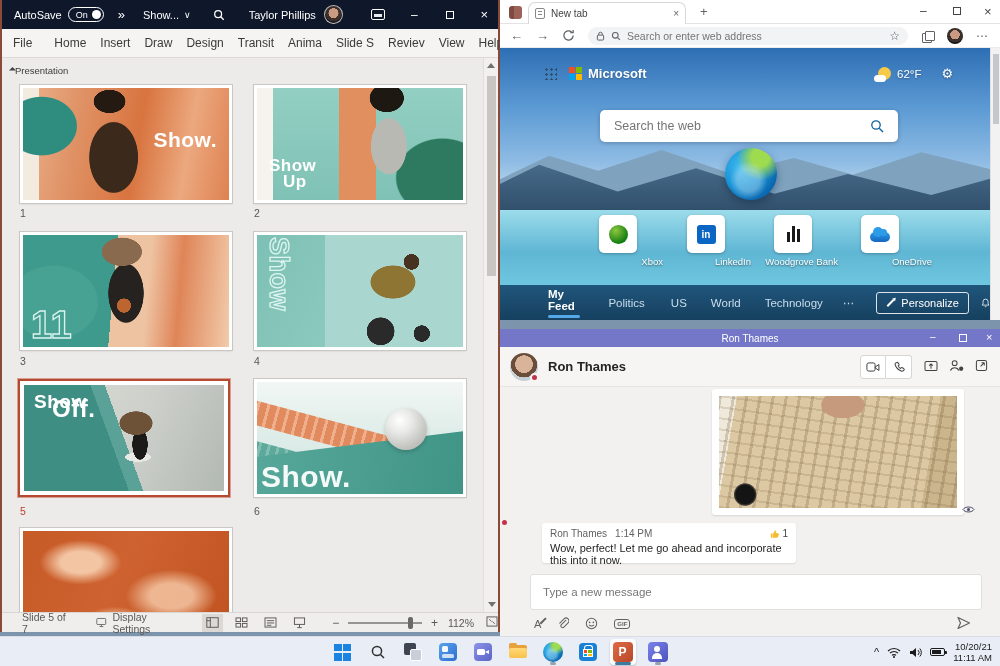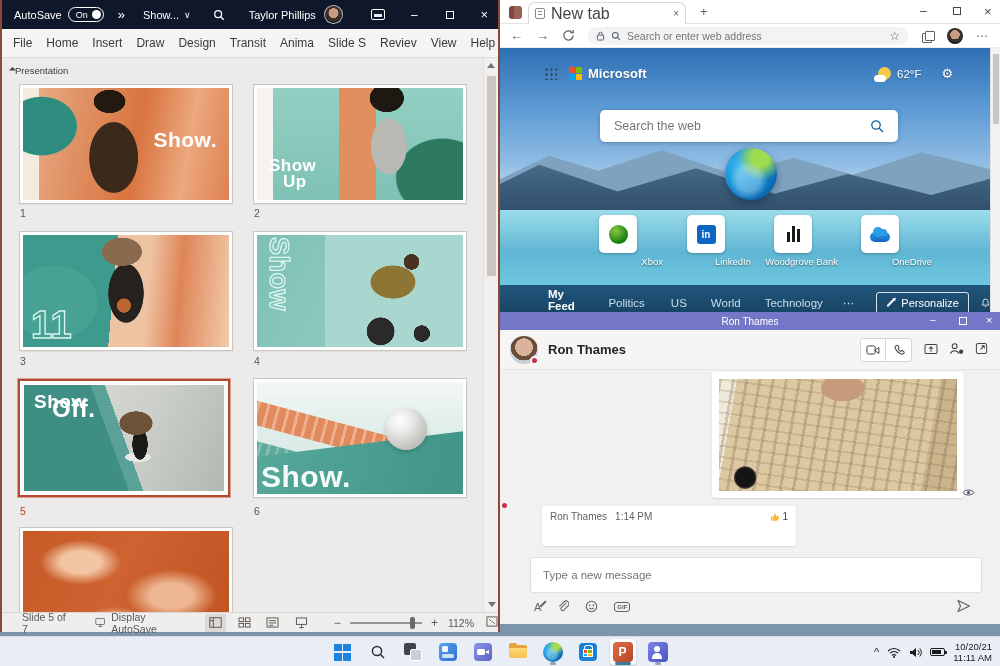--- a/index.html
+++ b/index.html
@@ -122,21 +122,21 @@
 .feedbar { position:absolute; left:0; right:0; bottom:0; height:35px; background:linear-gradient(180deg,#20567C,#16405F); display:flex; align-items:center; color:#C9DDEC; font-size:11.5px; }
 .ftab.active { color:#fff; font-weight:bold; }
 .ftab.active::after { content:""; display:block; height:3px; background:#55A9E8; border-radius:2px; margin-top:3px; }
 .pers-btn { border:1px solid rgba(255,255,255,.85); border-radius:3px; height:22px; display:flex; align-items:center; gap:6px; padding:0 9px; color:#fff; font-size:11px; }
 .pencil { width:9px; height:2px; background:#fff; transform:rotate(-45deg); position:relative; }
 .pencil::after { content:""; position:absolute; right:-3px; top:-1px; border-left:3px solid #fff; border-top:2px solid transparent; border-bottom:2px solid transparent; }
 .edge-scroll { position:absolute; right:0; top:48px; width:10px; height:272px; background:#F2F2F2; border-left:1px solid #E2E2E2; }
 .edge-thumb { position:absolute; left:2px; top:6px; width:6px; height:70px; background:#C4C7CC; }
 
 
-#teams { left:500px; top:312px; width:500px; height:312px; background:#F2F1F0; }
+#teams { left:500px; top:329px; width:500px; height:312px; background:#F2F1F0; }
 .teams-titlebar { left:0; top:0; width:100%; height:18px; background:#7477C8; color:#fff; font-size:10px; }
 .teams-header { left:0; top:18px; width:100%; height:40px; background:#F6F5F4; border-bottom:1px solid #E8E6E4; }
 .ron-avatar { border-radius:50%; background:radial-gradient(circle at 50% 40%, #D9B49A 0 40%, #6B4E3A 41% 60%, #C9CFD6 61%); position:relative; }
 .busy-dot { position:absolute; right:-1px; bottom:-1px; width:9px; height:9px; border-radius:50%; background:#C4314B; border:2px solid #F6F5F4; }
 .th-btn { width:26px; height:24px; border:1px solid #D8D6D4; background:#fff; display:flex; align-items:center; justify-content:center; }
 .photo-card { position:absolute; left:212px; top:60px; width:252px; height:126px; background:#fff; border-radius:3px; box-shadow:0 1px 2px rgba(0,0,0,.12); padding:7px; }
 .model-photo { width:100%; height:100%; background:
  radial-gradient(circle 15px at 11% 88%, #141414 62%, rgba(25,25,25,.75) 72%, transparent 78%),
  radial-gradient(ellipse 36px 22px at 52% 8%, #C69A7C 58%, transparent 62%),
  repeating-linear-gradient(100deg, rgba(118,94,58,.26) 0 3px, transparent 3px 13px),
@@ -203,21 +203,21 @@
     <span style="margin-left:24px">Taylor Phillips</span>
     <span class="avatar" style="width:19px;height:19px;margin-left:8px;border:1px solid rgba(255,255,255,.7)"></span>
     <span class="ribbon-icon" style="margin-left:28px"></span>
     <span class="tb-glyph" style="margin-left:26px">–</span>
     <span class="maxbox" style="margin-left:28px;color:#fff"></span>
     <span class="tb-glyph" style="margin-left:27px;font-size:13px">×</span>
   </div>
 
   <div class="abs ppt-menubar">
     <span class="menu-item" style="margin-left:4px">File</span>
-    <span class="menu-item" style="">Home</span>
+    <span class="menu-item" style="margin-left:8px">Home</span>
     <span class="menu-item">Insert</span>
     <span class="menu-item">Draw</span>
     <span class="menu-item">Design</span>
     <span class="menu-item">Transit</span>
     <span class="menu-item">Anima</span>
     <span class="menu-item">Slide S</span>
     <span class="menu-item">Reviev</span>
     <span class="menu-item">View</span>
     <span class="menu-item">Help</span>
     <span class="mb-iconbox" style="margin-left:12px">
@@ -300,21 +300,21 @@
   </div>
 
   <div class="abs ppt-status">
     <span style="margin-left:20px">Slide 5 of 7</span>
     <span class="flex" style="margin-left:28px;gap:5px">
       <svg width="13" height="13" viewBox="0 0 14 14">
           <rect x="1" y="2" width="11" height="7.5" rx="1" fill="none" stroke="#5A5856"></rect>
           <line x1="4.5" y1="12" x2="9" y2="12" stroke="#5A5856"></line>
           <line x1="6.7" y1="9.5" x2="6.7" y2="12" stroke="#5A5856"></line>
         </svg>
-      <span>Display AutoSave</span>
+      <span>Display Settings</span>
     </span>
     <span class="sb-viewbtn active" style="margin-left:24px">
       <svg width="13" height="11" viewBox="0 0 14 12">
           <rect x="0.8" y="0.8" width="12.4" height="10.4" fill="none" stroke="#55524F"></rect>
           <line x1="4.6" y1="0.8" x2="4.6" y2="11.2" stroke="#55524F"></line>
           <line x1="0.8" y1="4" x2="4.6" y2="4" stroke="#55524F"></line>
         </svg>
     </span>
     <span class="sb-viewbtn" style="margin-left:8px">
       <svg width="13" height="11" viewBox="0 0 14 12">
@@ -353,21 +353,21 @@
     </span>
   </div>
 </div>
 
 <div id="edge" class="abs">
 
   <div class="abs edge-tabs">
     <span class="tabactions abs" style="left:9px;top:6px"></span>
     <div class="edge-tab">
       <span class="favicon"></span>
-      <span style="font-size:16px;color:#444;flex:1">New tab</span>
+      <span style="font-size:10px;color:#444;flex:1">New tab</span>
       <span style="font-size:10px;color:#666">×</span>
     </div>
     <span class="abs" style="left:200px;top:4px;font-size:13px;color:#5F6368">+</span>
     <span class="abs" style="left:420px;top:4px;font-size:12px;color:#444">–</span>
     <span class="abs maxbox" style="left:453px;top:7px;color:#444"></span>
     <span class="abs" style="left:484px;top:4px;font-size:13px;color:#444">×</span>
   </div>
 
   <div class="abs edge-toolbar">
     <span style="margin-left:10px;font-size:13px">←</span>
@@ -528,20 +528,21 @@
     <div class="flex" style="gap:8px">
       <span style="font-size:10px;color:#616161">Ron Thames</span>
       <span style="font-size:10px;color:#616161">1:14 PM</span>
       <span class="flex" style="margin-left:auto;gap:2px">
         <svg width="10" height="10" viewBox="0 0 11 11">
             <path d="M1 5h1.8v4.5H1z M3.4 9.5h4.2c.6 0 1.1-.4 1.3-.9l.8-2.4c.2-.7-.3-1.4-1-1.4H6.2l.5-2C6.9 1.9 6.3 1.3 5.7 1.6L3.4 5z" fill="#F7B928"></path>
           </svg>
         <span style="font-size:10px;color:#424242">1</span>
       </span>
     </div>
+    <div style="font-size:11px;color:#252423;margin-top:3px">Wow, perfect! Let me go ahead and incorporate this into it now.</div>
   </div>
 
   <div class="compose">
     <input placeholder="Type a new message" style="">
   </div>
   <div class="abs flex" style="left:34px;top:288px;gap:16px">
     <span class="fmt-a">A</span>
     <svg width="12" height="13" viewBox="0 0 13 14">
         <path d="M9.5 3.5 4.8 8.2a1.9 1.9 0 0 0 2.7 2.7l4.5-4.5a3.1 3.1 0 0 0-4.4-4.4L3 6.6" fill="none" stroke="#616161" stroke-width="1.1" stroke-linecap="round"></path>
       </svg>

